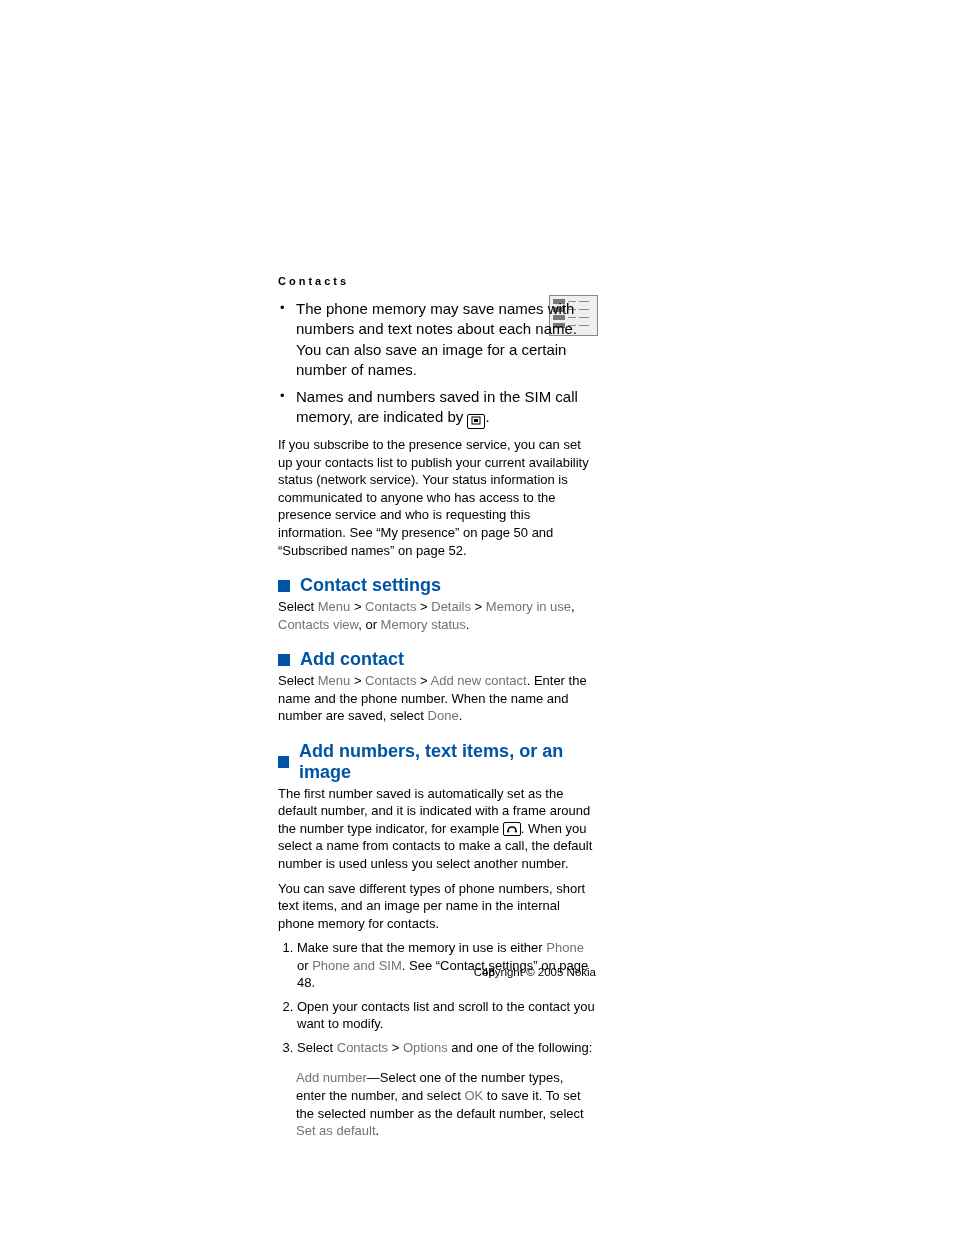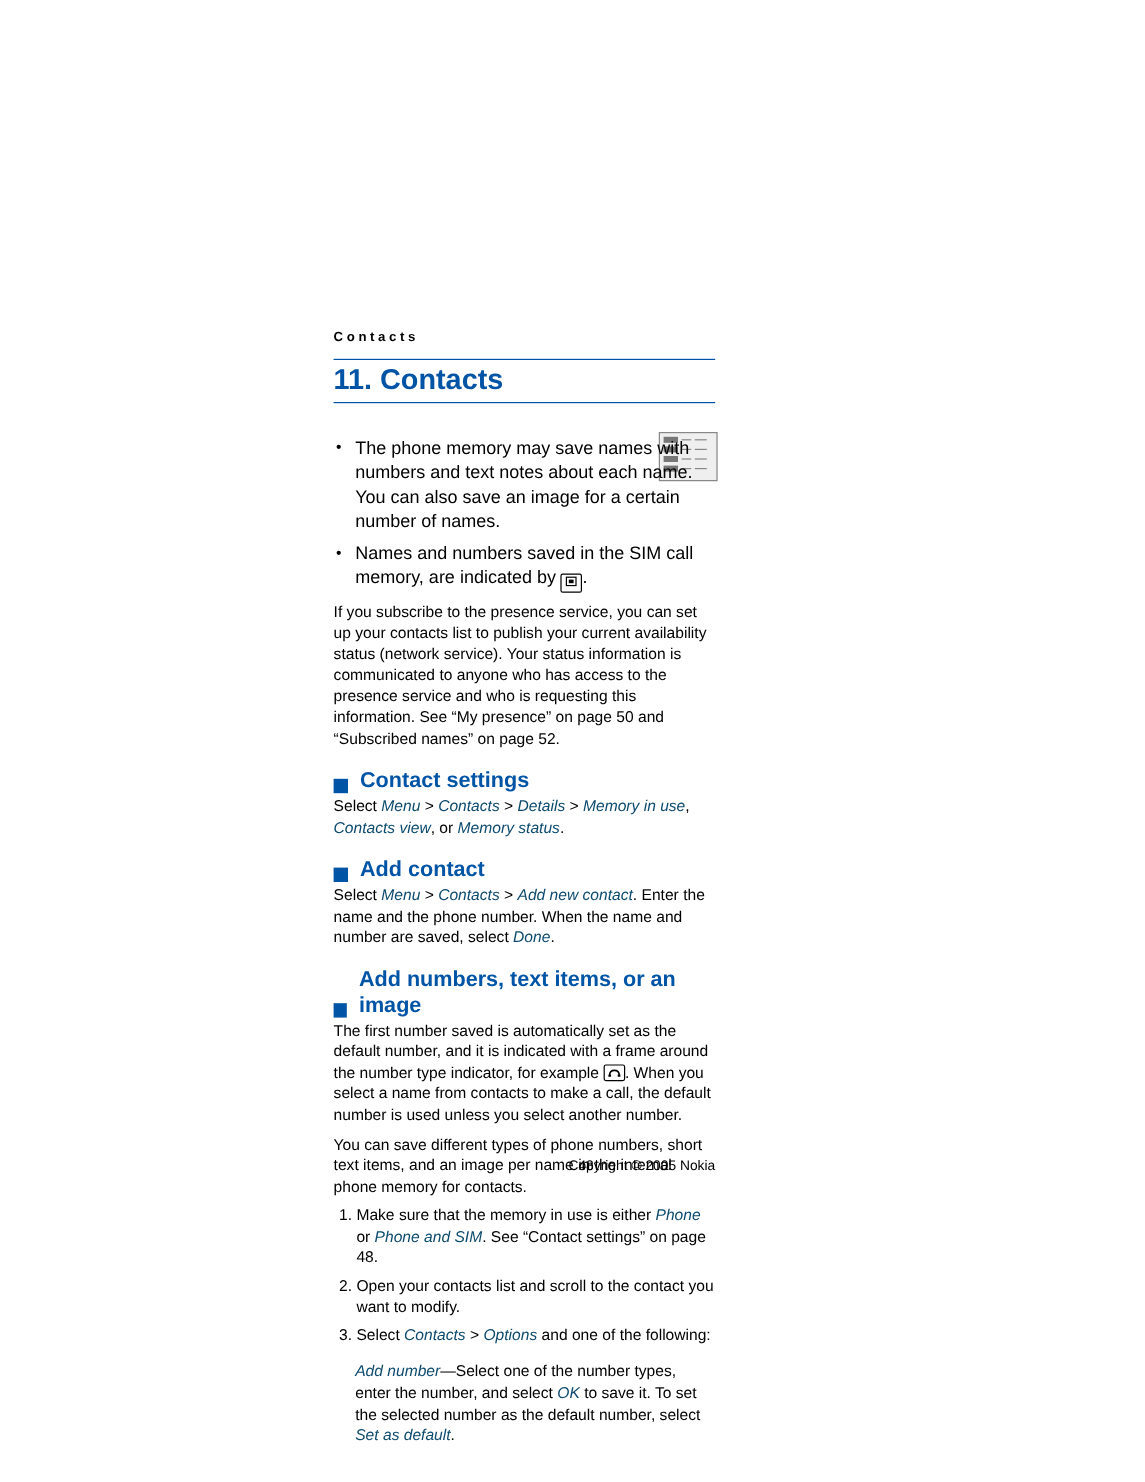--- a/index.html
+++ b/index.html
@@ -80,33 +80,32 @@
     font-size: 13px;
     color: #000;
   }
   .li-narrow { width: 304px; }
   h2.section {
     font-size: 18px;
     font-weight: 700;
     color: #0054a6;
     margin: 16px 0 2px 0;
     display: flex;
-    align-items: flex-end;
+    align-items: center;
     gap: 10px;
   }
   h2.section::before {
     content: "";
     display: inline-block;
     width: 12px;
     height: 12px;
     background: #0054a6;
   }
   .uitext {
-    color: #0c4a6e;
-    font-style: italic;
+    color: #737373;
   }
   ol.steps {
     list-style: decimal;
     margin: 0 0 6px 0;
     padding-left: 19px;
     font-size: 13px;
     line-height: 1.35;
   }
   ol.steps > li {
     padding-left: 0px;
@@ -140,21 +139,20 @@
   .footer .pn { position: absolute; left: 204px; }
   .footer .cp { margin-left: auto; }
 </style>
 </head>
 <body>
 
 <div class="page">
 
   <div class="running-header">Contacts</div>
 
-  <h1 class="chapter-title">11. Contacts</h1>
 
   <div class="intro-wrap">
     <div class="intro-img">
       <div class="row">
           <div class="a"></div>
           <div class="b"></div>
           <div class="c"></div>
         </div>
       <div class="row">
           <div class="a"></div>

